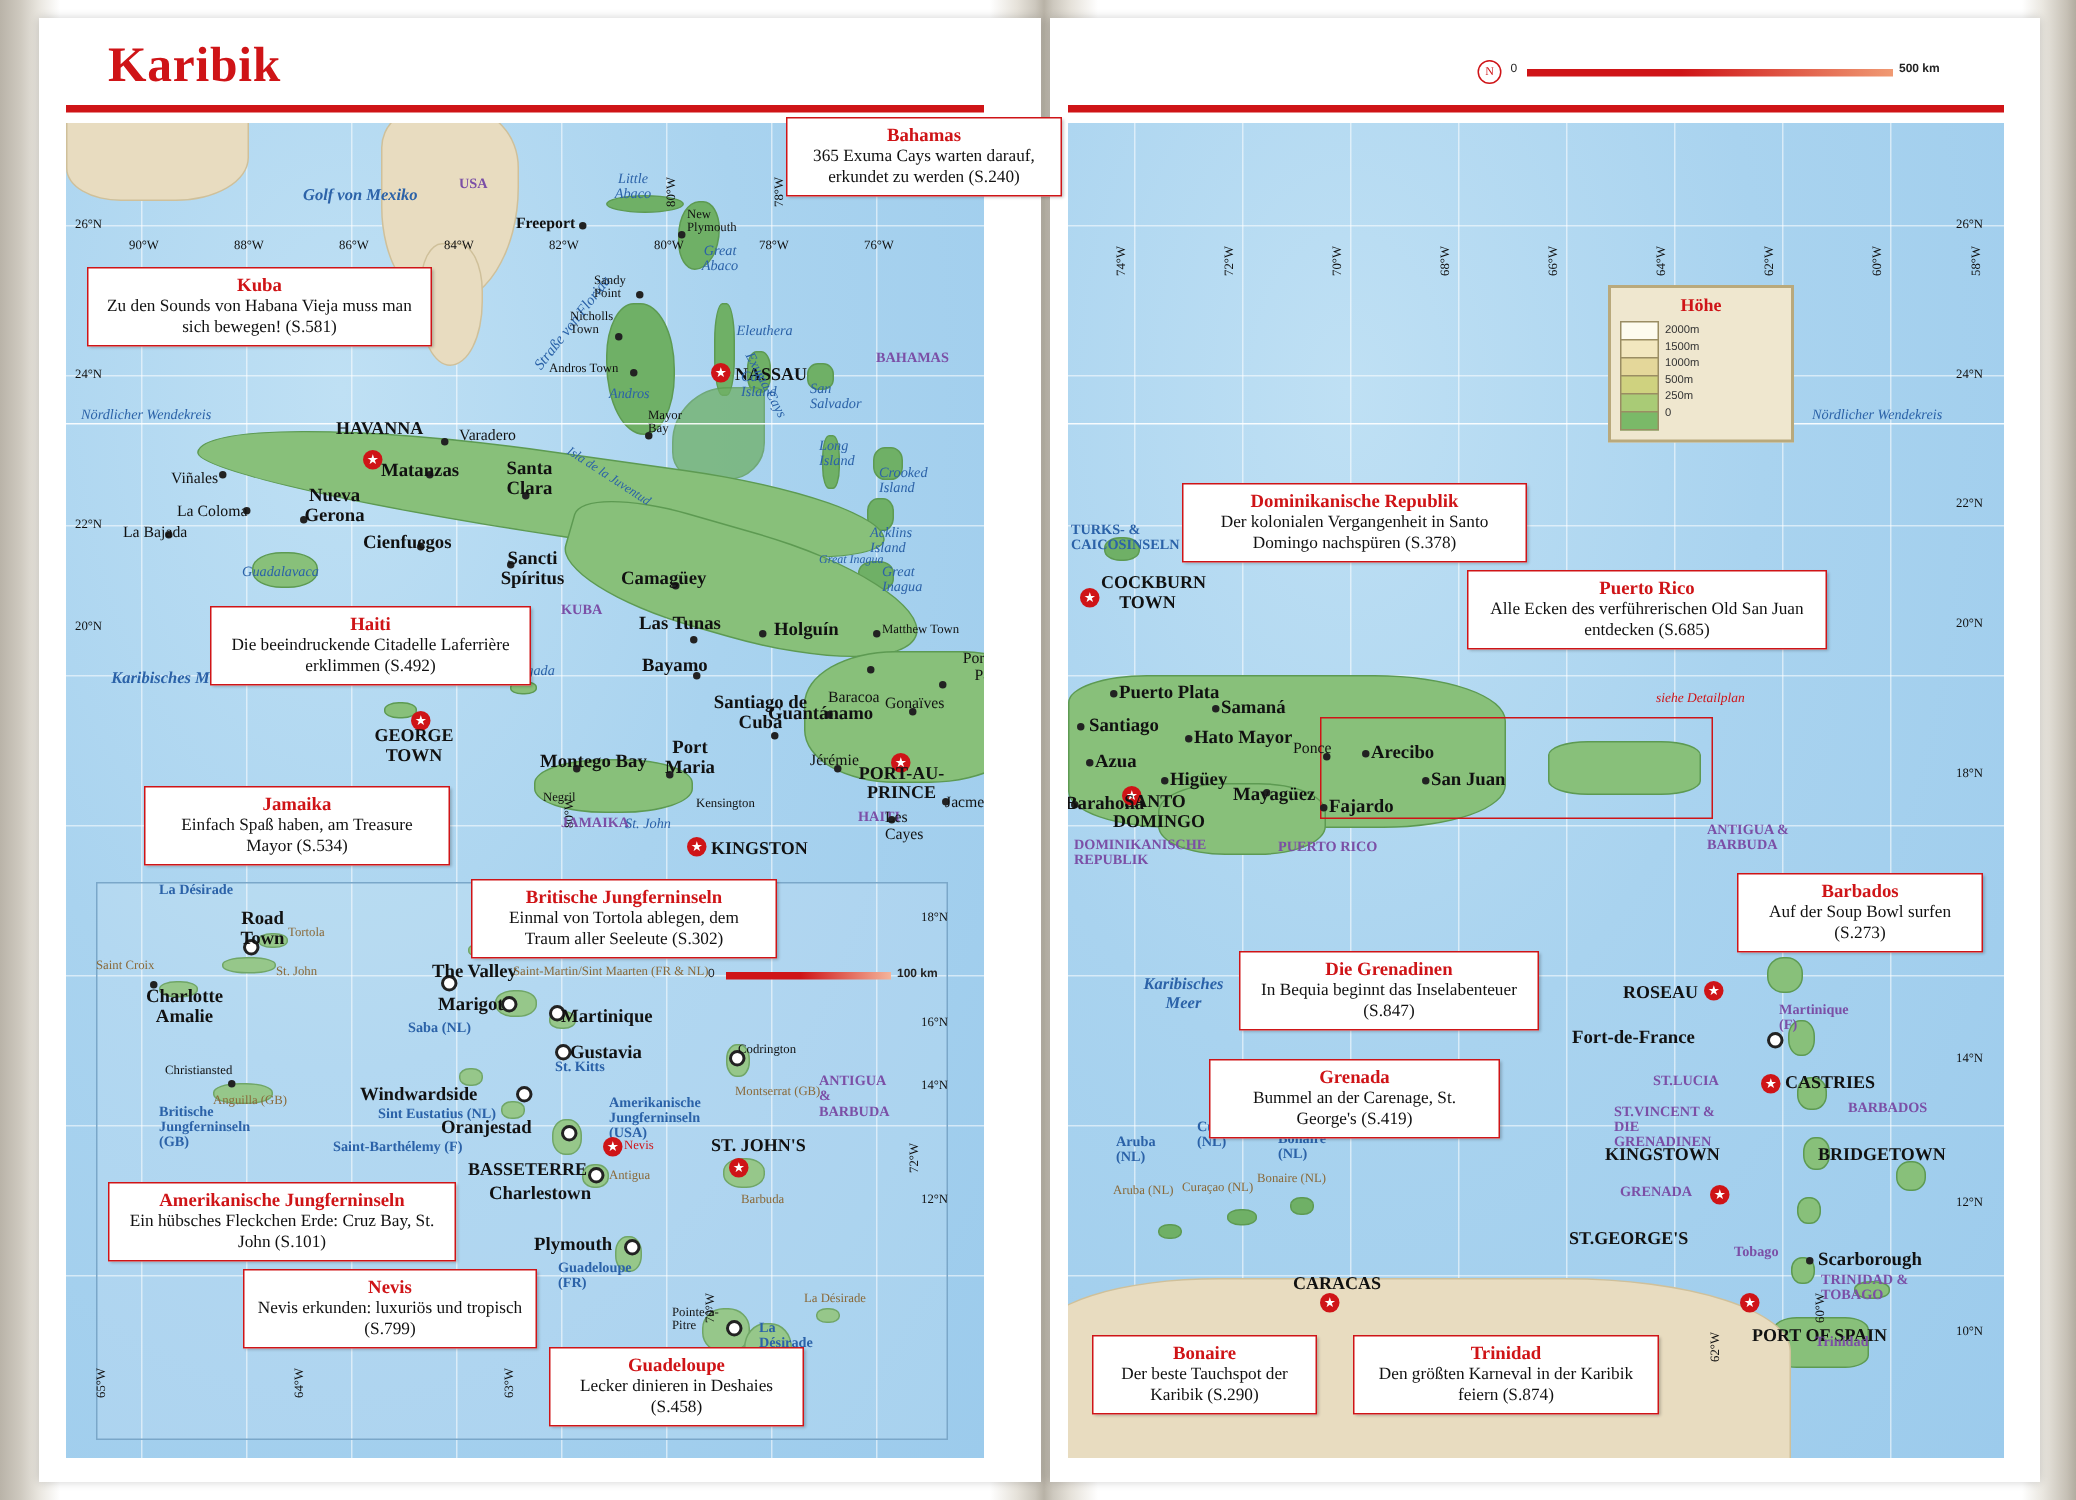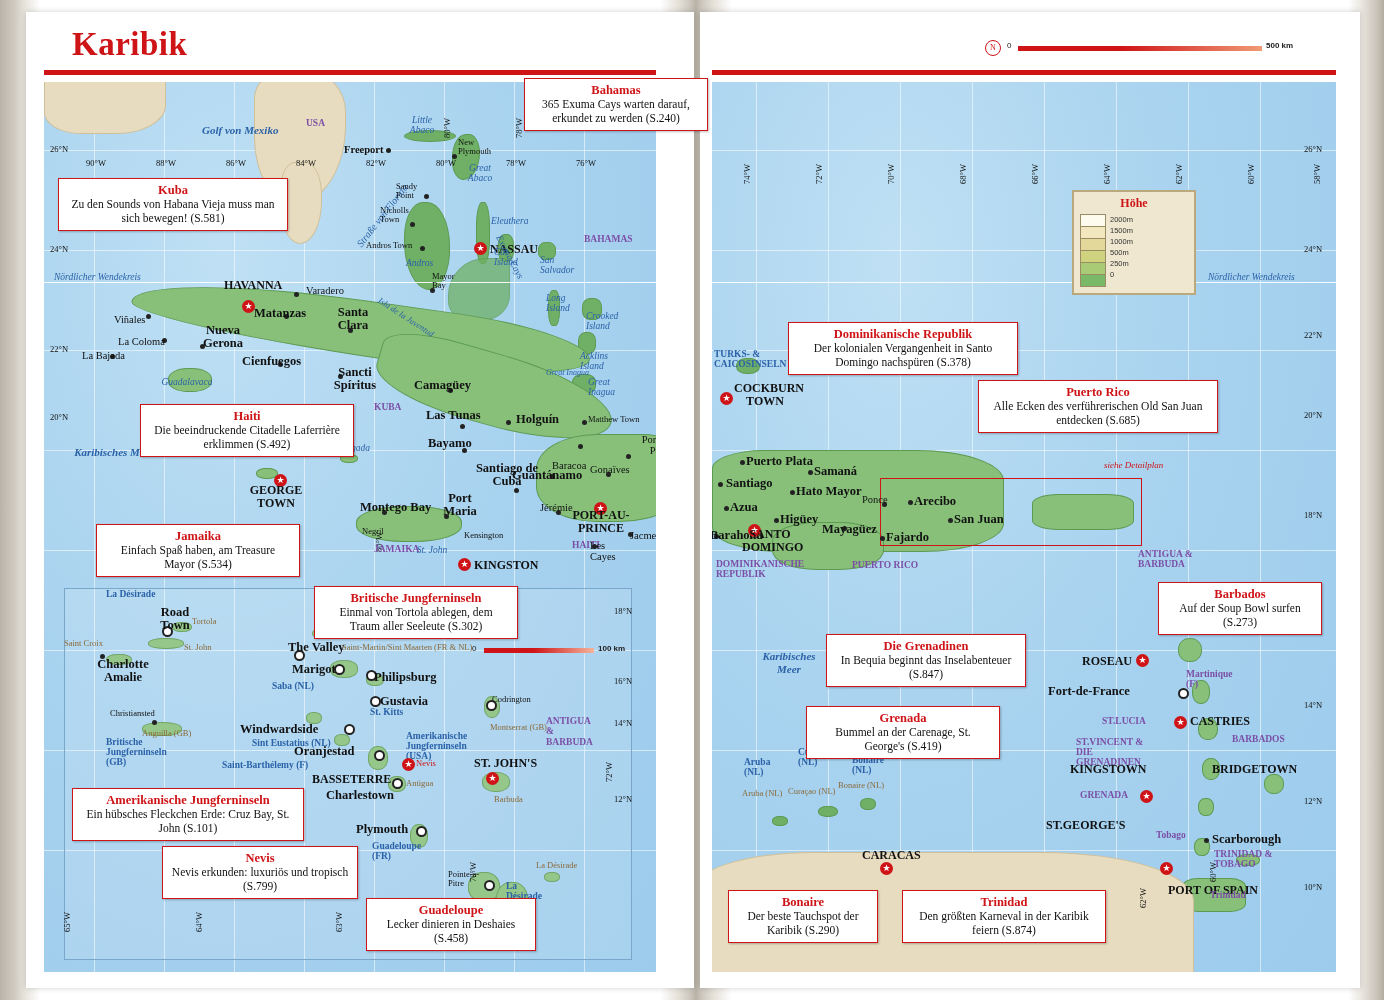--- a/index.html
+++ b/index.html
@@ -325,21 +325,21 @@
     <div class="plabel city small" style="left:66px;top:626px;">Christiansted</div>
     <div class="plabel city small brown" style="left:98px;top:646px;">Anguilla (GB)</div>
     <div class="plabel region" style="left:62px;top:656px;width:74px;line-height:1.05;">Britische Jungferninseln (GB)</div>
 
     <div class="dot ring" style="left:250px;top:568px;"></div>
     <div class="plabel city big" style="left:244px;top:558px;">The Valley</div>
     <div class="plabel city small brown" style="left:298px;top:560px;">Saint-Martin/Sint Maarten (FR &amp; NL)</div>
     <div class="dot ring" style="left:290px;top:582px;"></div>
     <div class="plabel city big" style="left:248px;top:580px;">Marigot</div>
     <div class="dot ring" style="left:322px;top:588px;"></div>
-    <div class="plabel city big" style="left:330px;top:588px;">Philipsburg</div>
+    <div class="plabel city big" style="left:330px;top:588px;">Martinique</div>
     <div class="plabel region" style="left:228px;top:600px;width:70px;line-height:1.05;">Saba (NL)</div>
     <div class="dot ring" style="left:326px;top:614px;"></div>
     <div class="plabel city big" style="left:336px;top:612px;">Gustavia</div>
     <div class="plabel region" style="left:326px;top:626px;width:72px;line-height:1.05;">St. Kitts</div>
     <div class="dot ring" style="left:300px;top:642px;"></div>
     <div class="plabel city big" style="left:196px;top:640px;">Windwardside</div>
     <div class="plabel region" style="left:208px;top:656px;">Sint Eustatius (NL)</div>
     <div class="dot ring" style="left:330px;top:668px;"></div>
     <div class="plabel city big" style="left:250px;top:662px;">Oranjestad</div>
     <div class="plabel region" style="left:178px;top:678px;">Saint-Barthélemy (F)</div>

